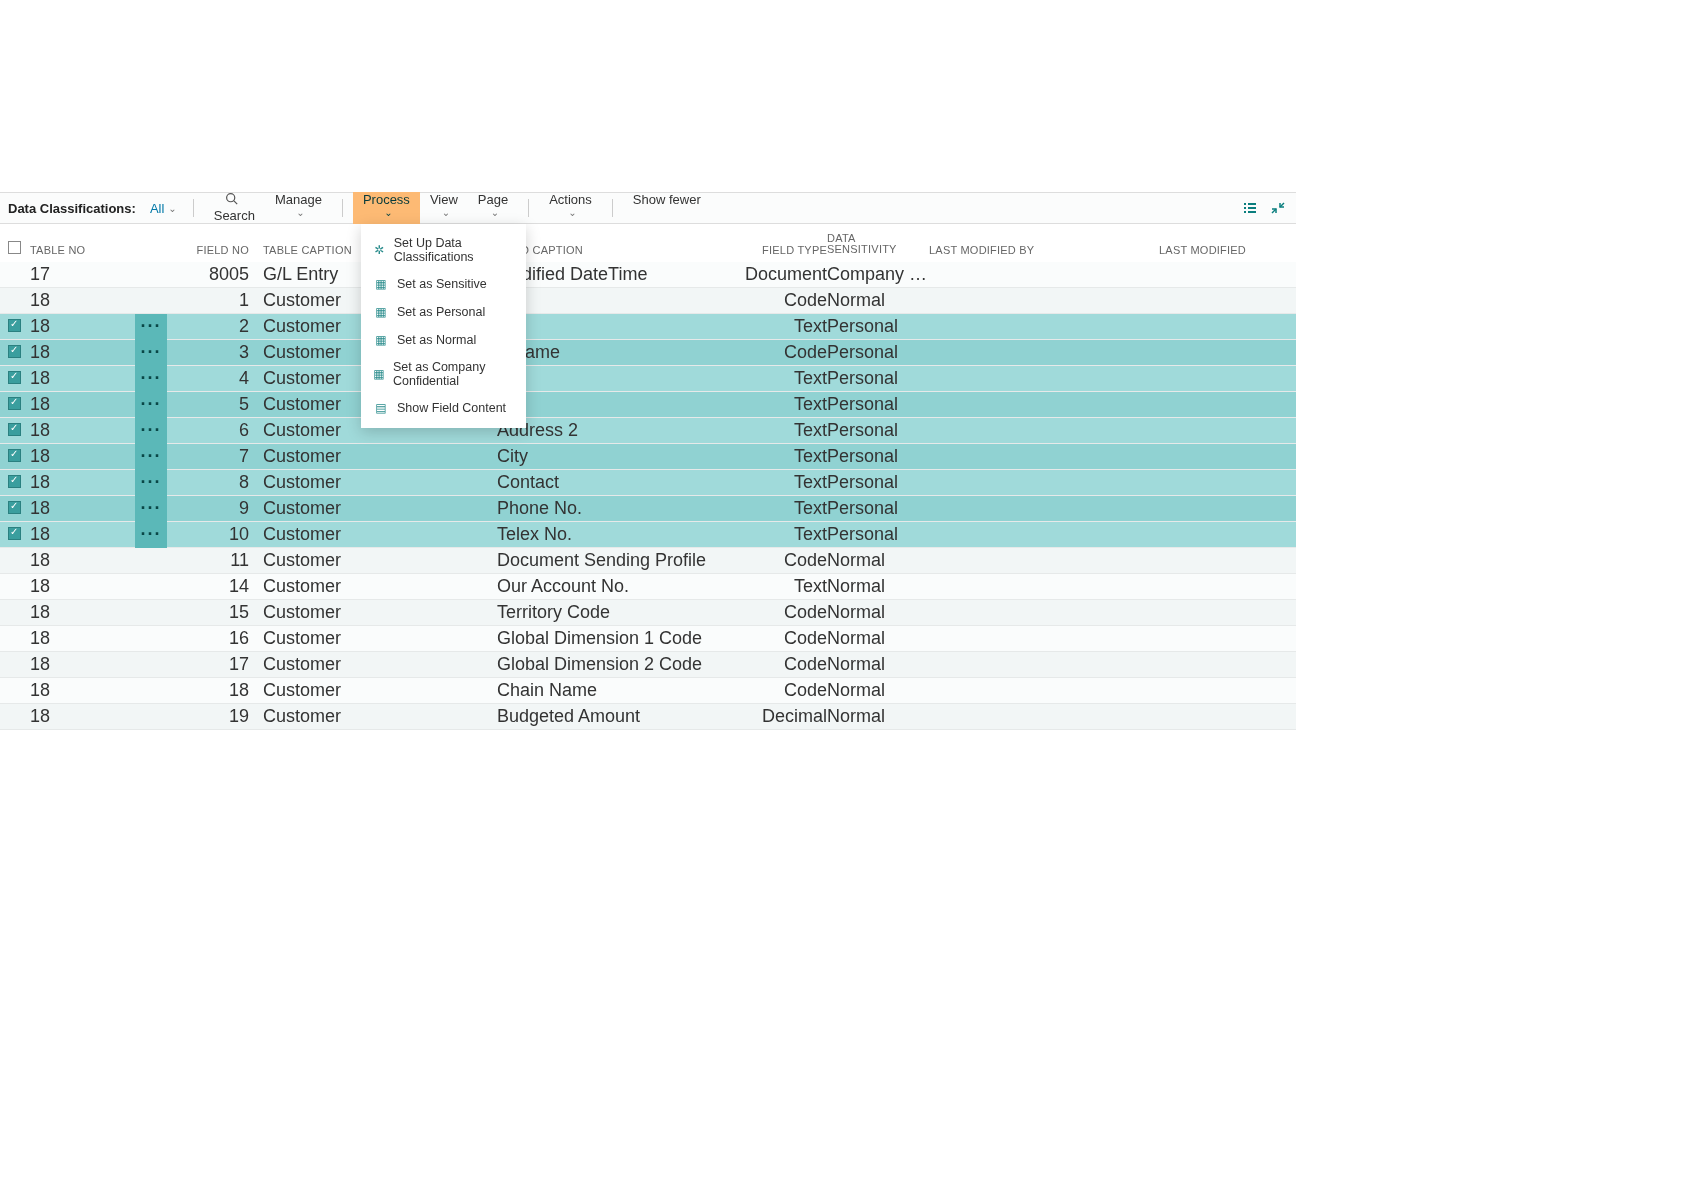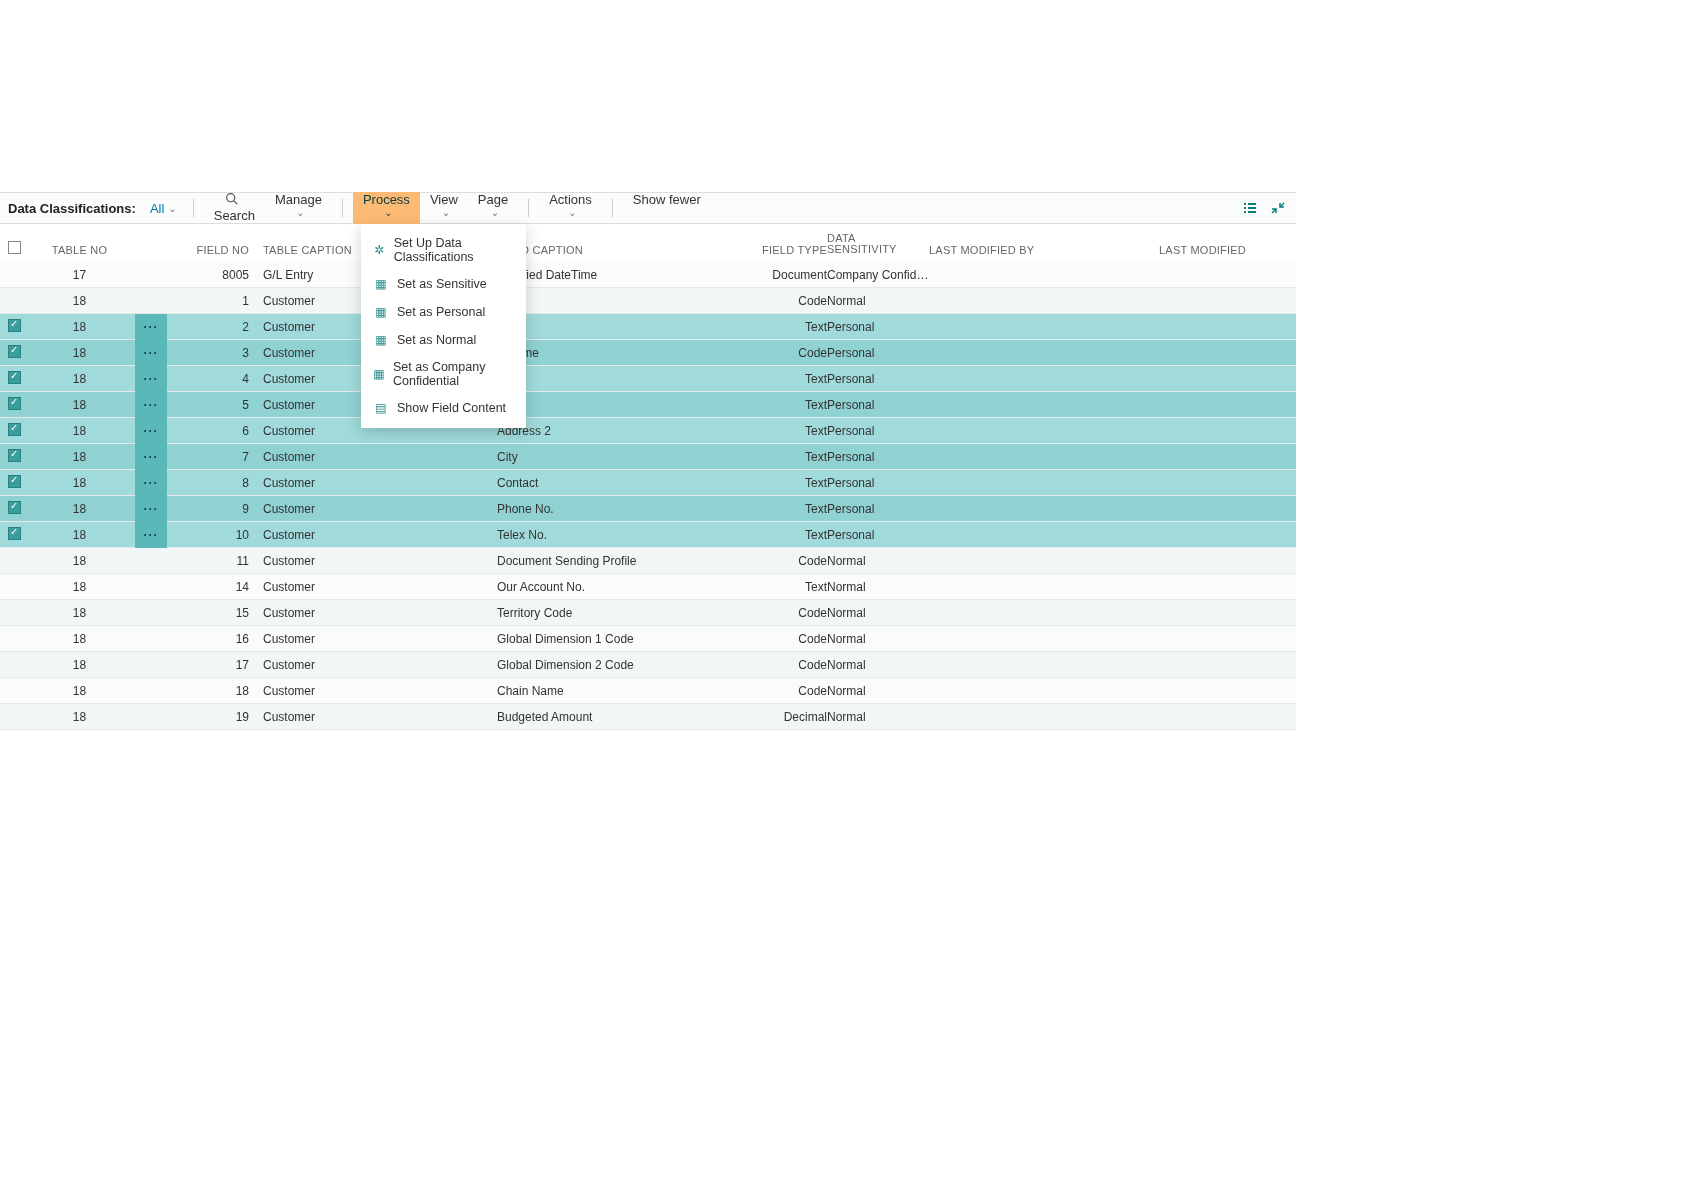--- a/index.html
+++ b/index.html
@@ -97,40 +97,40 @@
   .grid-header {
     display: flex;
     align-items: flex-end;
     height: 38px;
     padding-top: 6px;
     font-size: 11px;
     color: #666;
     letter-spacing: .02em;
   }
   .col-chk { width: 30px; padding-left: 8px; }
-  .col-tableno { width: 105px; text-align: center; padding-right: 6px; }
+  .col-tableno { width: 105px; text-align: left; padding-right: 6px; }
   .col-actions { width: 32px; }
   .col-fieldno { width: 90px; text-align: right; padding-right: 8px; }
   .col-tablecap { width: 240px; padding-left: 6px; }
   .col-fieldcap { width: 230px; }
   .col-fieldtype { width: 100px; text-align: right; }
   .col-sens { width: 102px; }
   .col-modby { width: 230px; }
   .col-mod { width: 120px; margin-top: 8px; }
 
   .grid-header > div { padding-bottom: 6px; }
   .two-line { line-height: 1.05; margin-top: 37px; }
 
   .row {
     display: flex;
     align-items: center;
     height: 26px;
     border-bottom: 1px solid #e6e9e9;
     background: #fafcfc;
-    font-size: 12px;
+    font-size: 18px;
     color: #333;
   }
   .row.alt { background: #f2f6f6; }
   .row.sel { background: #a0dada; }
   .row.sel.alt { background: #90d2d2; }
   .row .col-tableno, .row .col-fieldno { color: #333; }
   .row .col-actions {
     display:flex; align-items:center; justify-content:center;
   }
   .row.sel .col-actions .dots {

